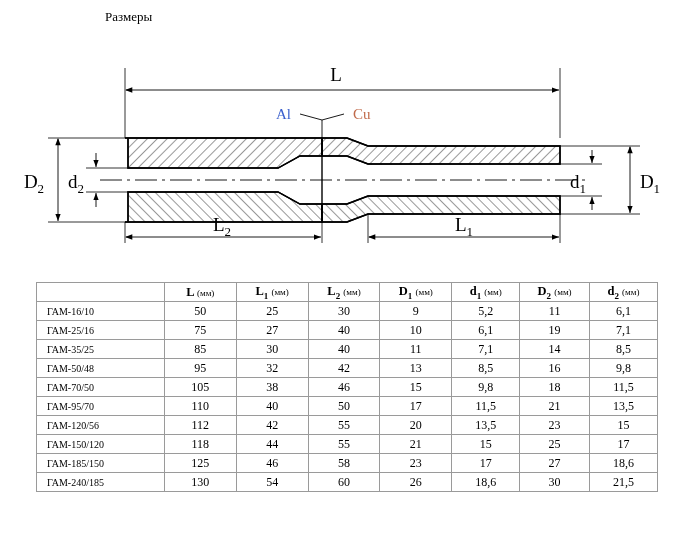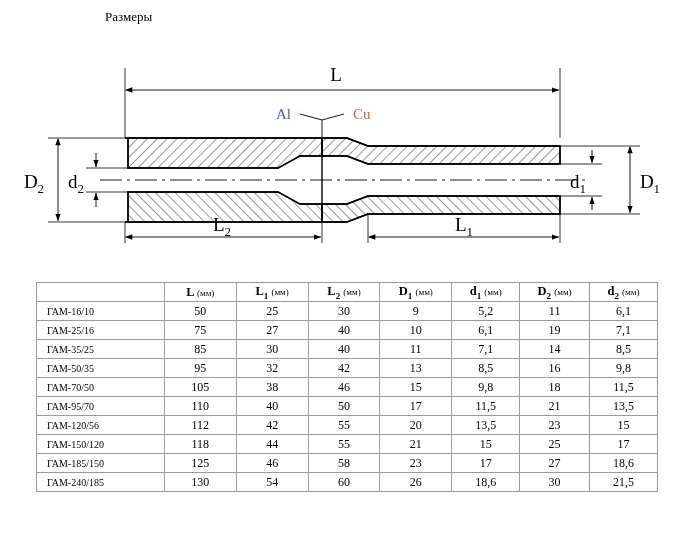--- a/index.html
+++ b/index.html
@@ -227,21 +227,21 @@
         <td class="name">ГАМ-35/25</td>
         <td>85</td>
         <td>30</td>
         <td>40</td>
         <td>11</td>
         <td>7,1</td>
         <td>14</td>
         <td>8,5</td>
       </tr>
       <tr>
-        <td class="name">ГАМ-50/35</td>
+        <td class="name">ГАМ-50/48</td>
         <td>95</td>
         <td>32</td>
         <td>42</td>
         <td>13</td>
         <td>8,5</td>
         <td>16</td>
         <td>9,8</td>
       </tr>
       <tr>
         <td class="name">ГАМ-70/50</td>

